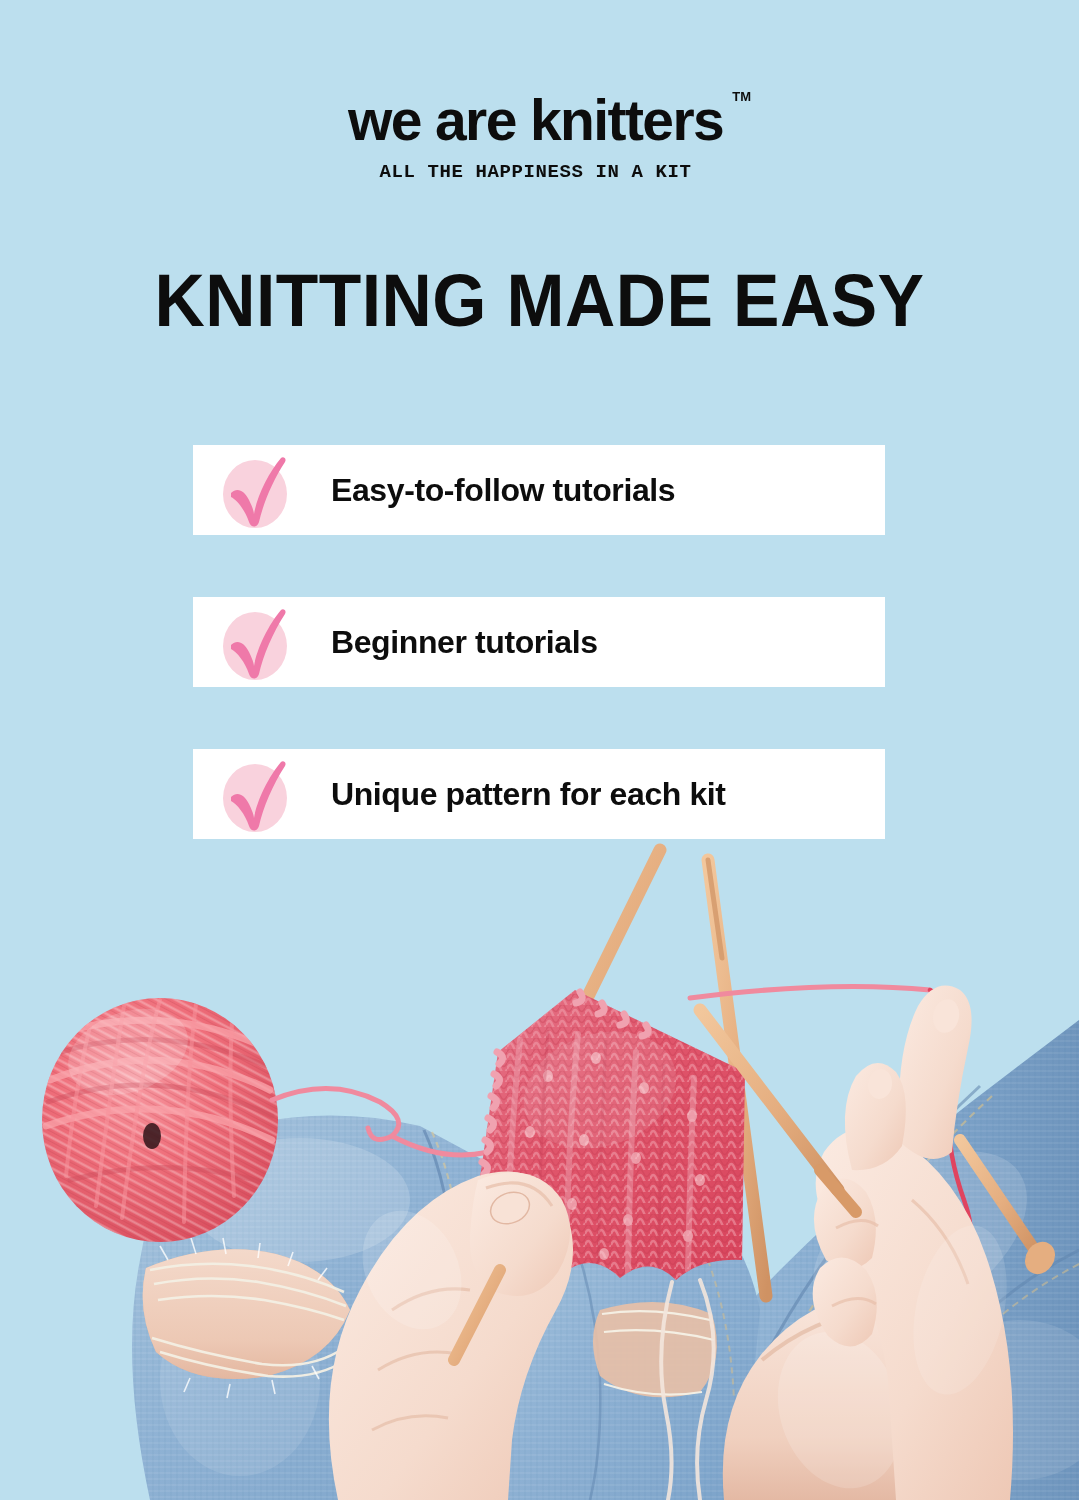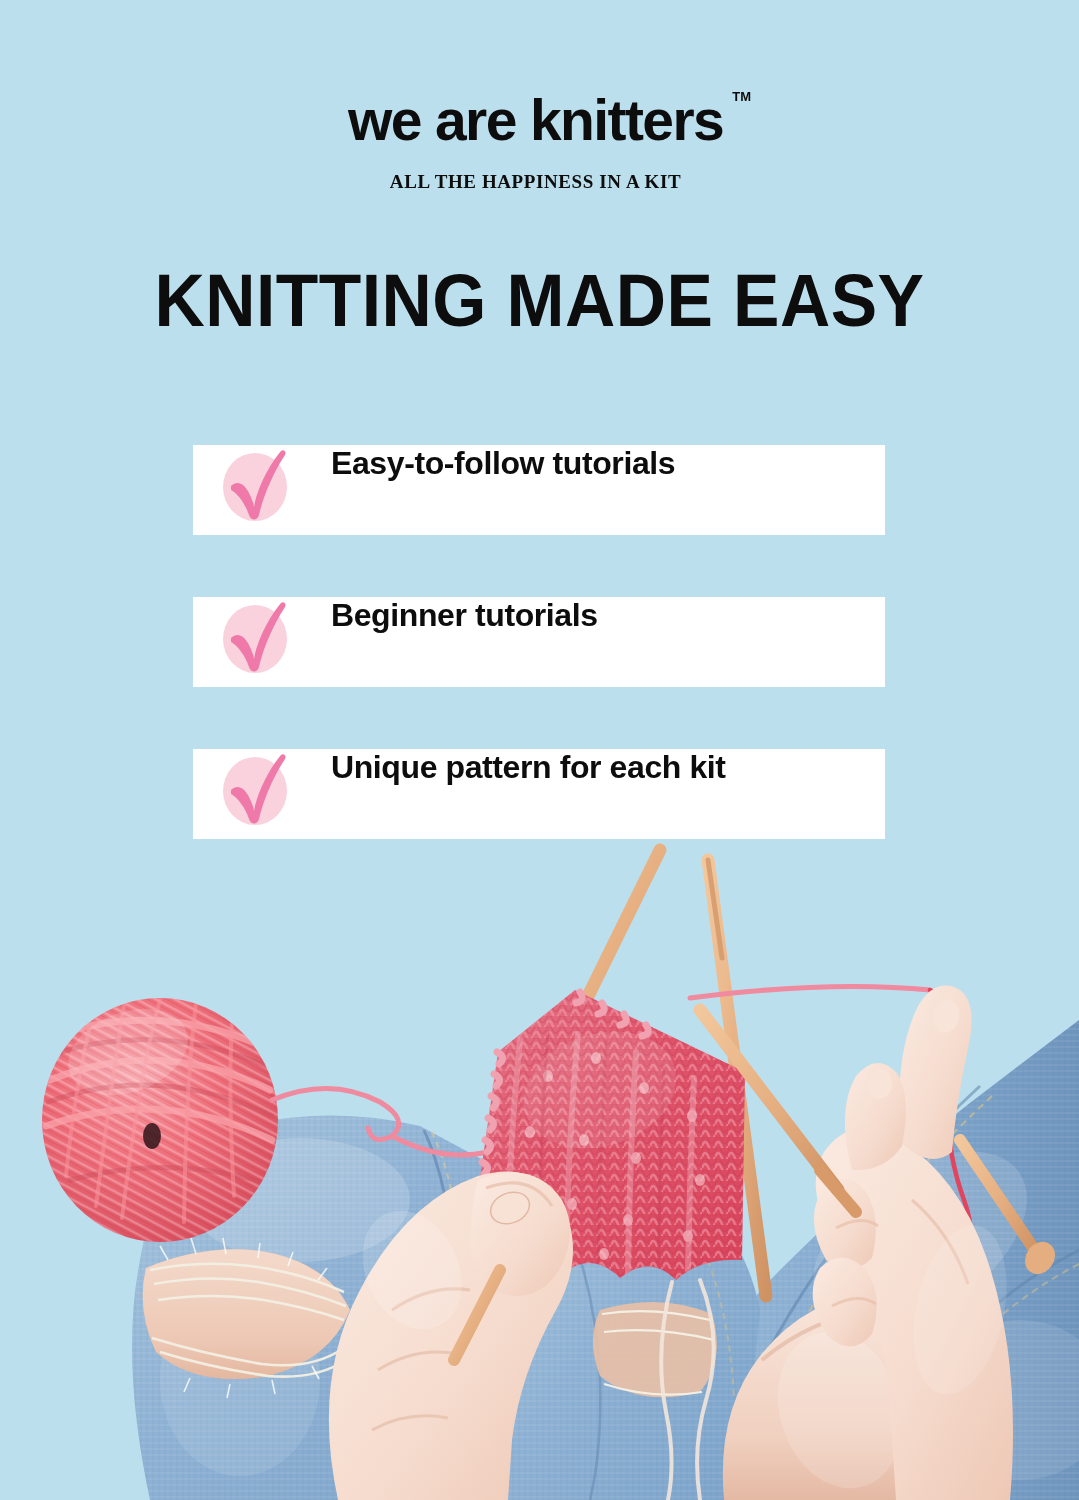--- a/index.html
+++ b/index.html
@@ -37,22 +37,22 @@
   .brand-tm {
     position:absolute;
     top:-2px; right:-28px;
     font-size:13px;
     font-weight:700;
     letter-spacing:0;
     line-height:1;
     color:#0d0d0d;
   }
   .brand-tagline {
-    margin-top:22px;
-    font-family:Liberation Serif, serif;
+    margin-top:12px;
+    font-family:Liberation Mono, monospace;
     font-weight:700;
     font-size:19px;
     letter-spacing:0.6px;
     color:#0d0d0d;
   }
 
   
   .headline {
     position:absolute;
     left:0; right:0; top:264px;
@@ -74,21 +74,21 @@
     width:692px;
     z-index:5;
   }
   .feature-card {
     position:relative;
     width:692px;
     height:90px;
     background:#ffffff;
     margin-bottom:62px;
     display:flex;
-    align-items:flex-start;
+    align-items:center;
   }
   .feature-card:last-child { margin-bottom:13px; }
 
   .check-icon {
     position:relative;
     width:72px; height:76px;
     margin-left:28px;
     flex:0 0 auto;
   }
   .check-icon svg { display:block; width:72px; height:76px; overflow:visible; }

